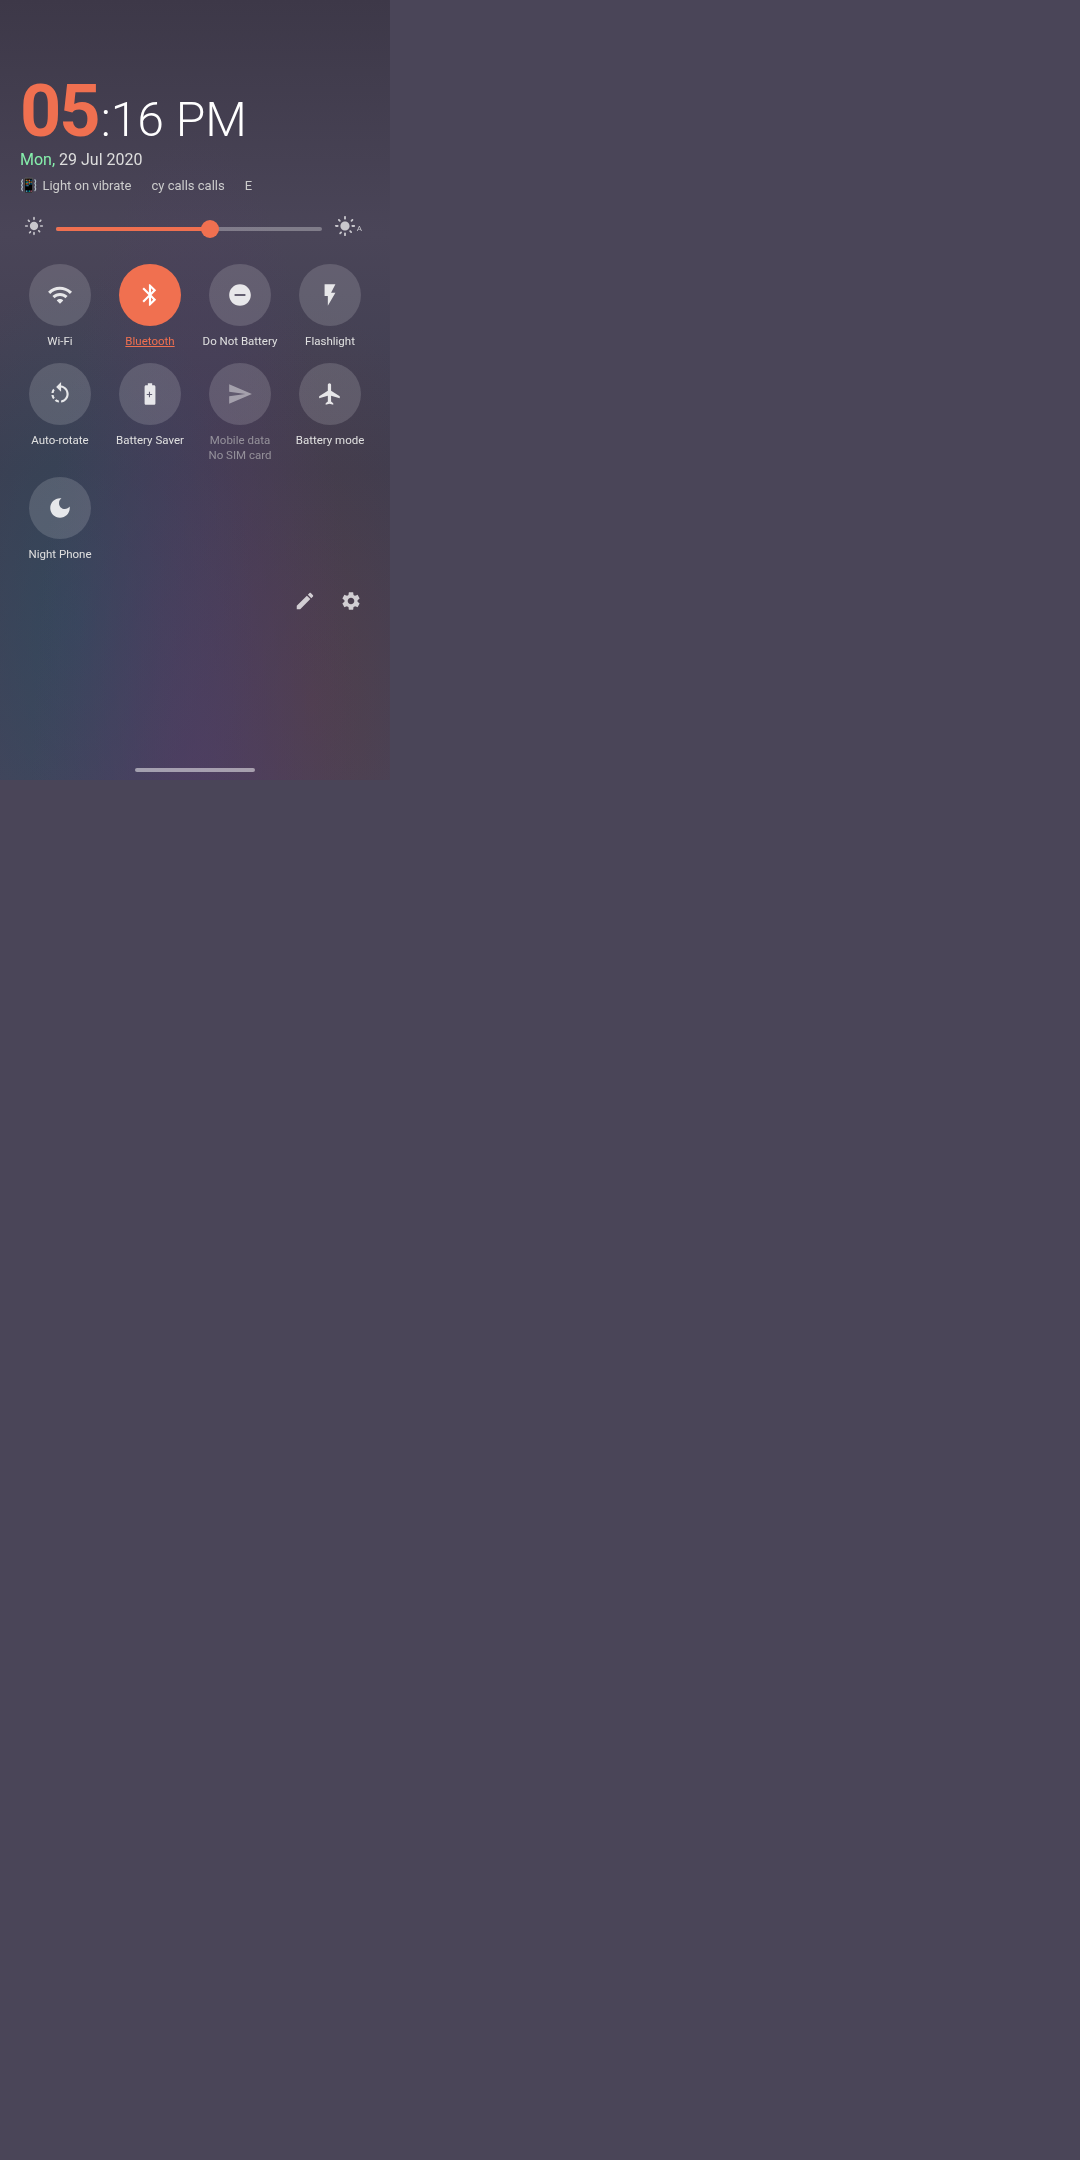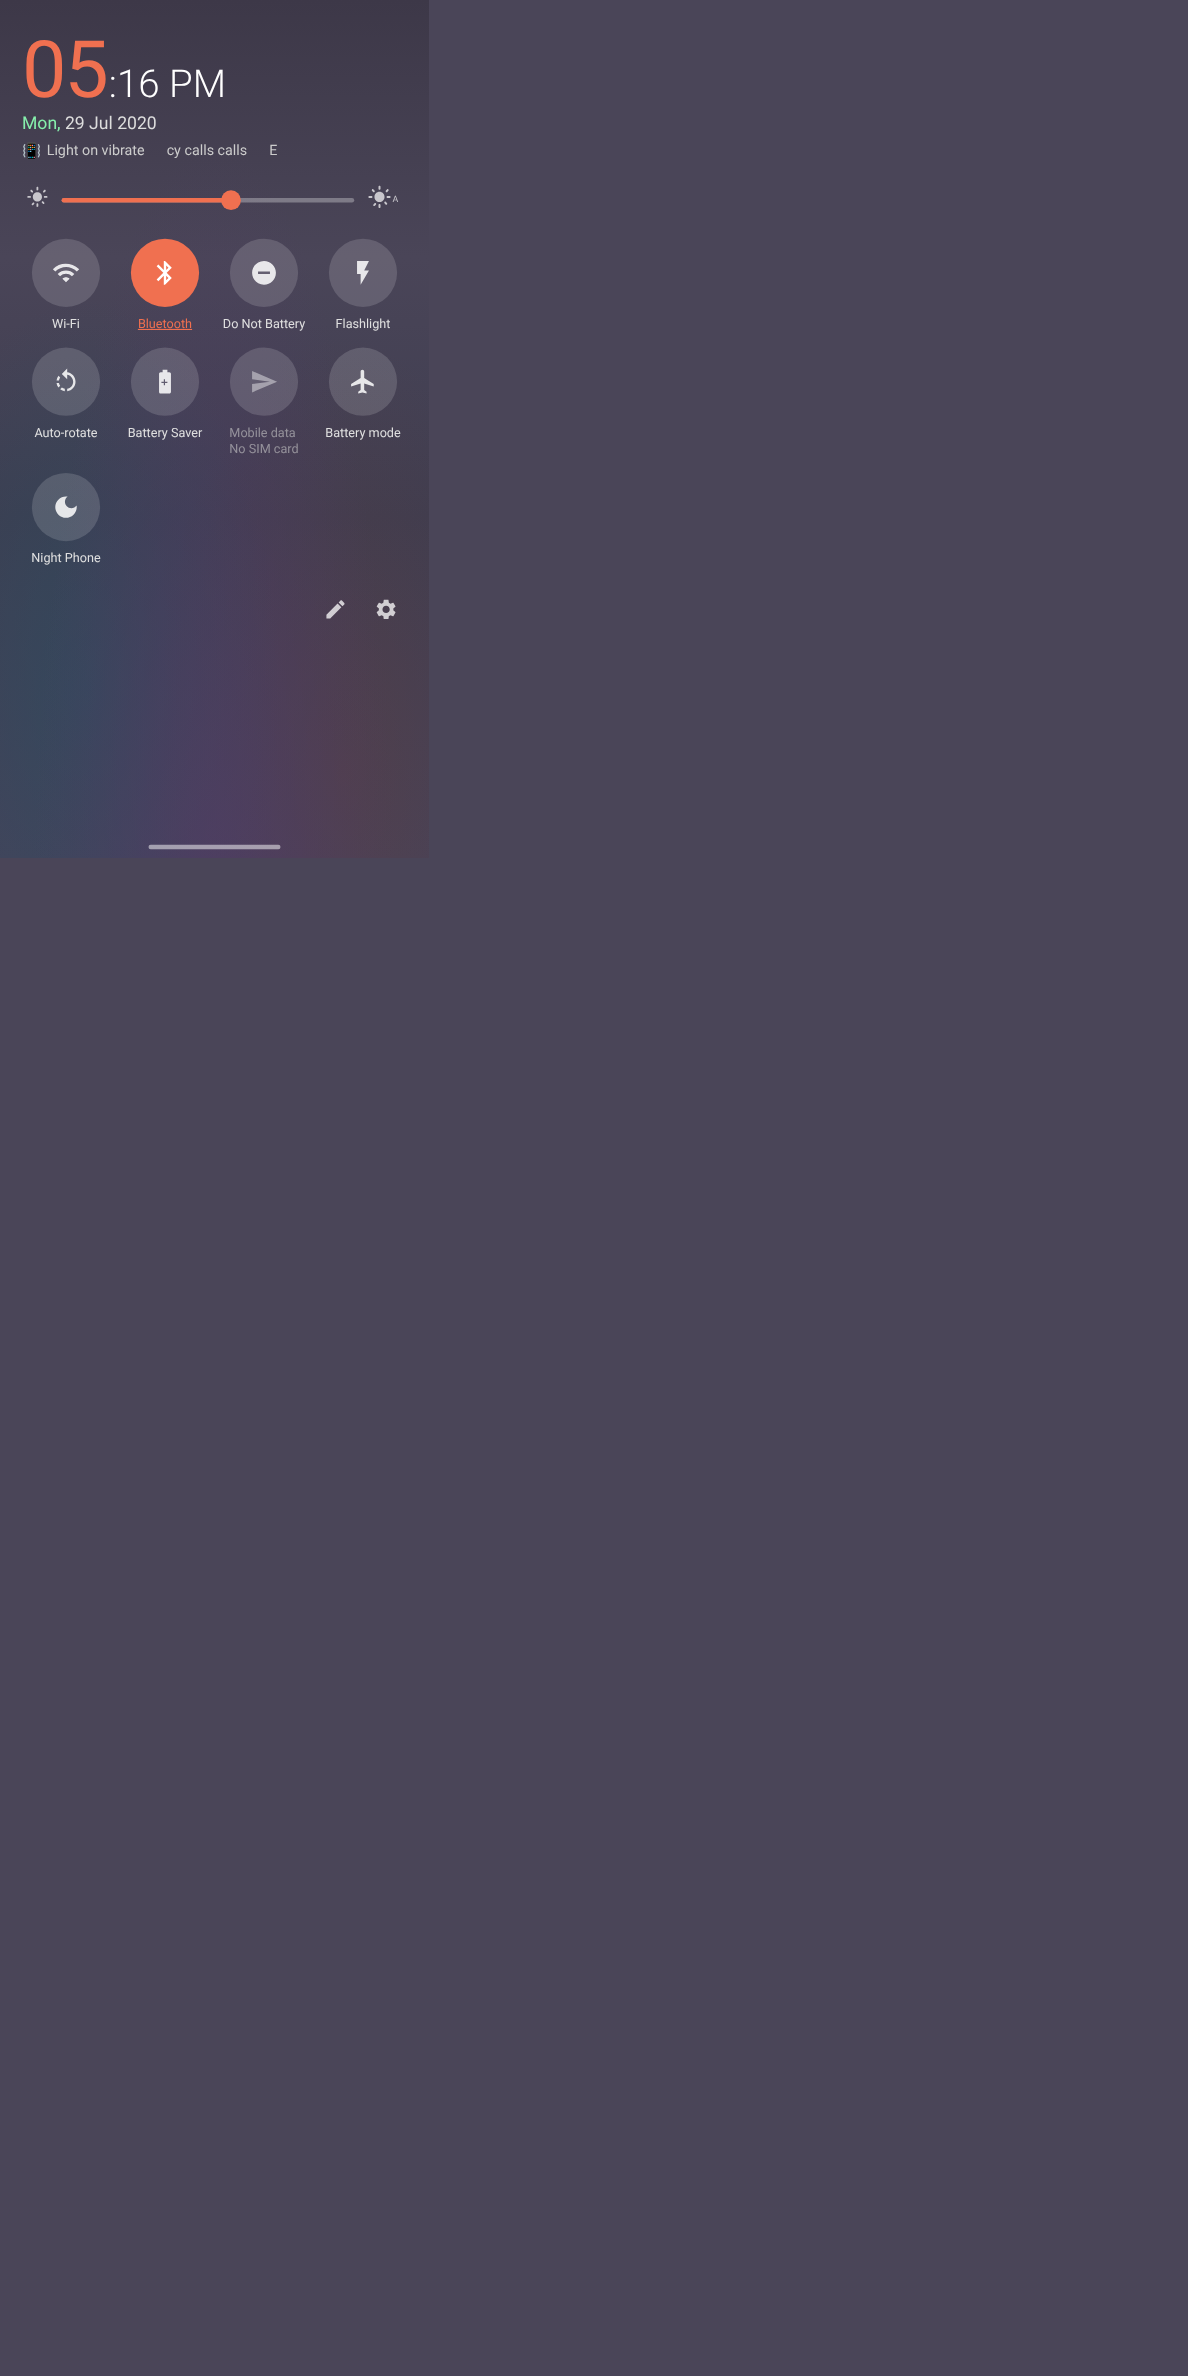--- a/index.html
+++ b/index.html
@@ -36,27 +36,28 @@
     }
 
     .time-display {
       display: flex;
       align-items: baseline;
       line-height: 1;
     }
 
     .time-hour {
       font-size: 72px;
-      font-weight: 400;
+      font-weight: 700;
       color: #f07050;
       letter-spacing: -2px;
+      margin-top: 48px;
     }
 
     .time-rest {
-      font-size: 35px;
+      font-size: 48px;
       font-weight: 300;
       color: #ffffff;
       margin-left: 2px;
     }
 
     .date-display {
       font-size: 16px;
       color: #dddddd;
       margin-top: 2px;
     }
@@ -156,21 +157,21 @@
     }
 
     .tile-circle.active {
       background: #f07050;
       color: #fff;
     }
 
     .tile-label {
       font-size: 11.5px;
       color: #e0e0e0;
-      text-align: left;
+      text-align: center;
       line-height: 1.3;
     }
 
     .tile-label.active {
       color: #f07050;
       text-decoration: underline;
     }
 
     .tile-label.muted {
       color: rgba(200,200,200,0.6);

